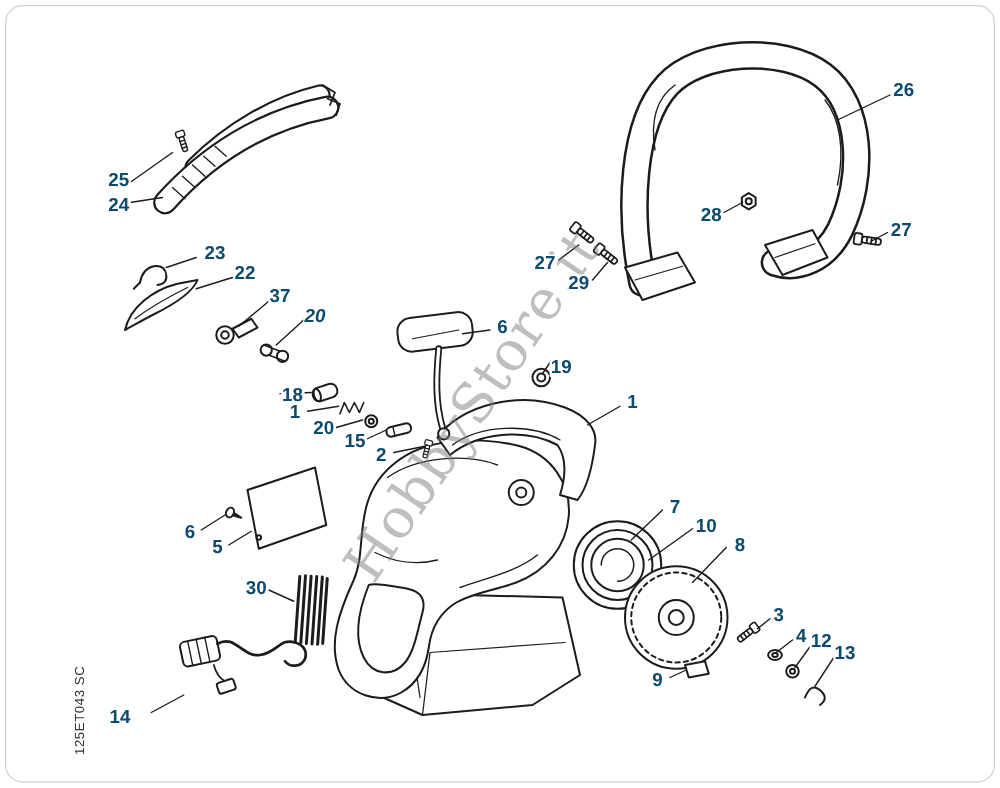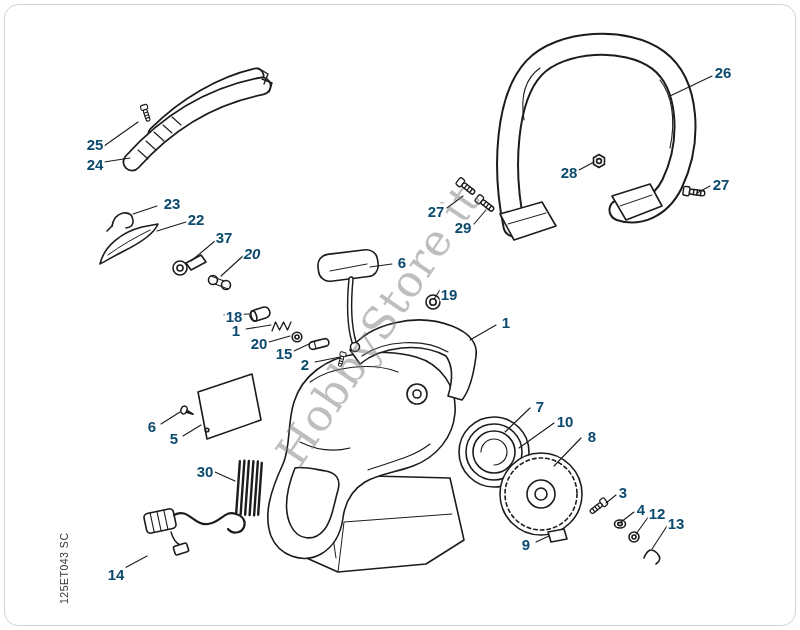--- a/index.html
+++ b/index.html
@@ -182,21 +182,21 @@
       <div class="callout" style="left: 641px; top: 509px;">4</div>
       <div class="callout" style="left: 174px; top: 438px;">5</div>
       <div class="callout" style="left: 152px; top: 426px;">6</div>
       <div class="callout" style="left: 540px; top: 406px;">7</div>
       <div class="callout" style="left: 592px; top: 436px;">8</div>
       <div class="callout" style="left: 526px; top: 544px;">9</div>
       <div class="callout" style="left: 565px; top: 421px;">10</div>
       <div class="callout" style="left: 402px; top: 262px;">6</div>
       <div class="callout" style="left: 657px; top: 513px; text-align: center;">12</div>
       <div class="callout" style="left: 676px; top: 523px; text-align: right;">13</div>
-      <div class="callout" style="left: 116px; top: 574px; text-align: right;">14</div>
+      <div class="callout" style="left: 96px; top: 574px; text-align: right;">14</div>
       <div class="callout" style="left: 284px; top: 353px; text-align: right;">15</div>
       <div class="callout" style="left: 259px; top: 343px;">20</div>
       <div class="callout" style="left: 236px; top: 330px;">1</div>
       <div class="callout" style="left: 214px; top: 316px; margin-left: 20px;">18</div>
       <div class="callout" style="left: 449px; top: 294px;">19</div>
       <div class="callout" style="left: 252px; top: 253px; font-style: italic;">20</div>
       <div class="callout" style="left: 224px; top: 237px;">37</div>
       <div class="callout" style="left: 196px; top: 219px;">22</div>
       <div class="callout" style="left: 172px; top: 203px; text-align: right;">23</div>
       <div class="callout" style="left: 95px; top: 164px;">24</div>

